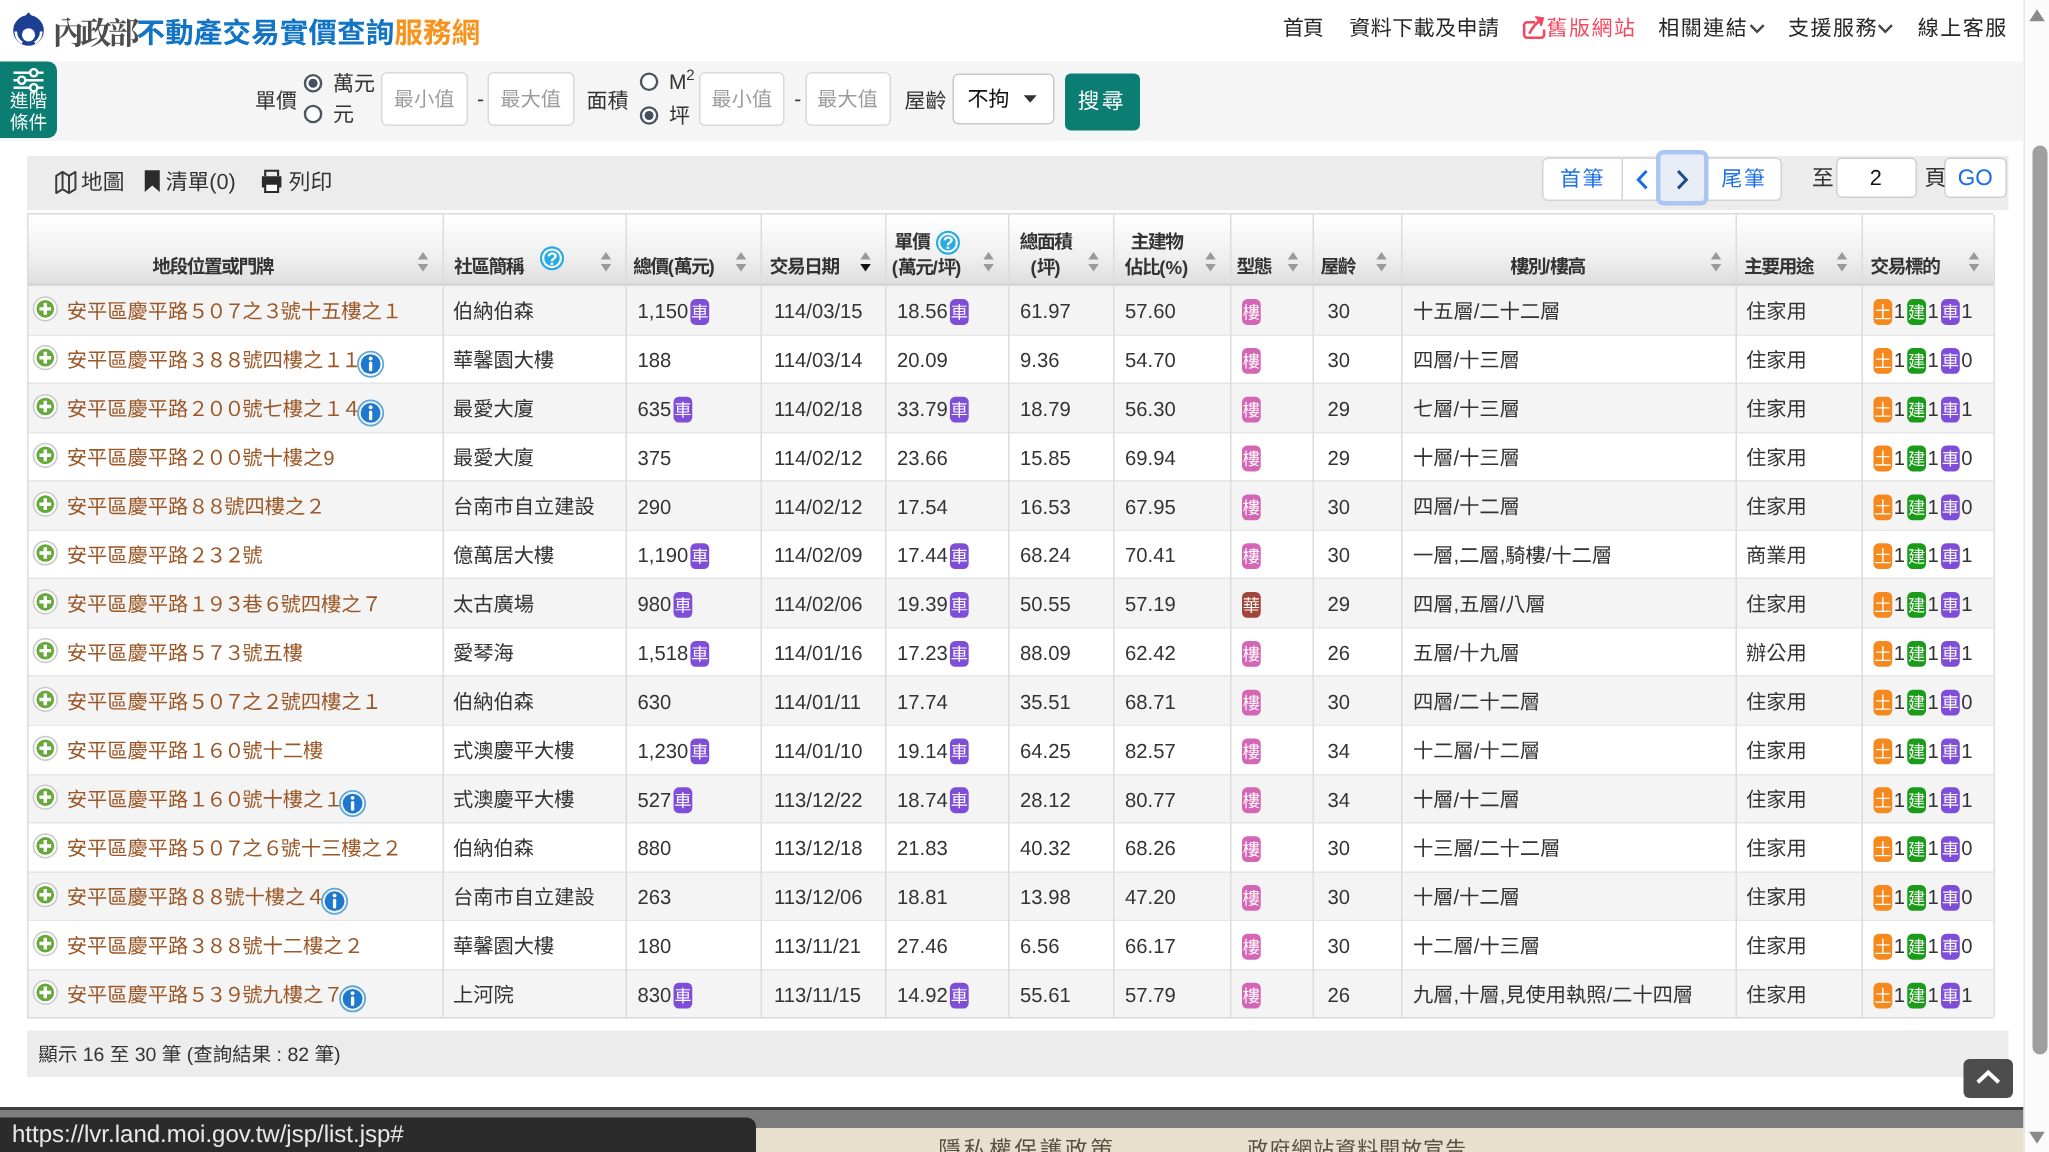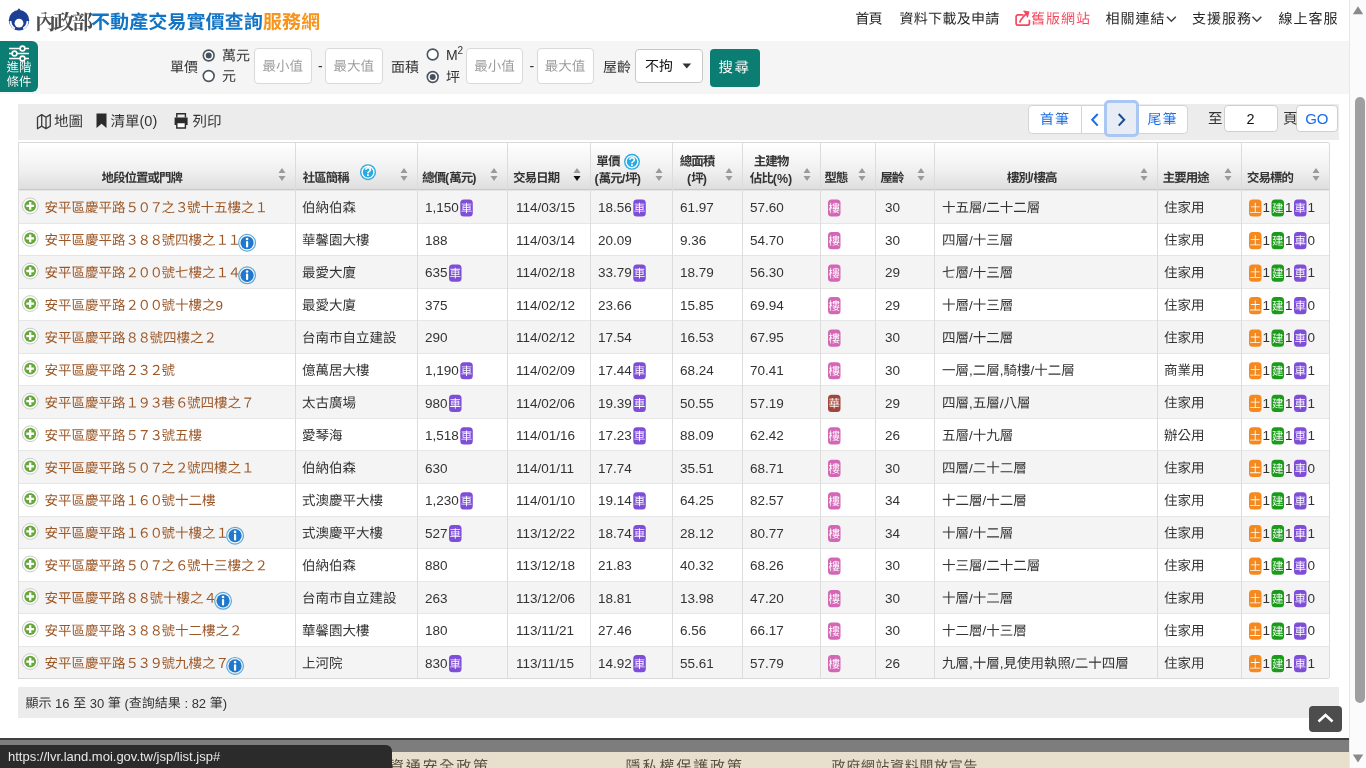--- a/index.html
+++ b/index.html
@@ -1387,12 +1387,12 @@
     <text x="139.5" y="126.3" font-size="14.5" fill="#333" font-family="Liberation Sans, sans-serif">(0)</text>
     <text x="1246.47" y="123.5" font-size="14.5" fill="#111" font-family="Liberation Sans, sans-serif">2</text>
     <text x="1305.13" y="123.5" font-size="15" fill="#1a6ee8" font-family="Liberation Sans, sans-serif">GO</text>
     <text x="55.1118" y="707.5" font-size="13" fill="#333" font-family="Liberation Sans, sans-serif">16</text>
     <text x="89.7954" y="707.5" font-size="13" fill="#333" font-family="Liberation Sans, sans-serif">30</text>
     <text x="124.479" y="707.5" font-size="13" fill="#333" font-family="Liberation Sans, sans-serif">(</text>
     <text x="184.42" y="707.5" font-size="13" fill="#333" font-family="Liberation Sans, sans-serif">:</text>
     <text x="191.644" y="707.5" font-size="13" fill="#333" font-family="Liberation Sans, sans-serif">82</text>
     <text x="222.715" y="707.5" font-size="13" fill="#333" font-family="Liberation Sans, sans-serif">)</text>
   </svg>
-<div style="position:absolute;left:0;top:745px;width:392px;height:23px;background:#2b2b2b;border-radius:0 6px 0 0;z-index:10;color:#e8e8e8;font-size:13px;line-height:23px;padding-left:8px;box-sizing:border-box;font-family:'Liberation Sans',sans-serif">https://lvr.land.moi.gov.tw/jsp/list.jsp#</div>
+<div style="position:absolute;left:0;top:745px;width:504px;height:23px;background:#2b2b2b;border-radius:0 6px 0 0;z-index:10;color:#e8e8e8;font-size:16px;line-height:23px;padding-left:8px;box-sizing:border-box;font-family:'Liberation Sans',sans-serif">https://lvr.land.moi.gov.tw/jsp/list.jsp#</div>
 </body></html>

